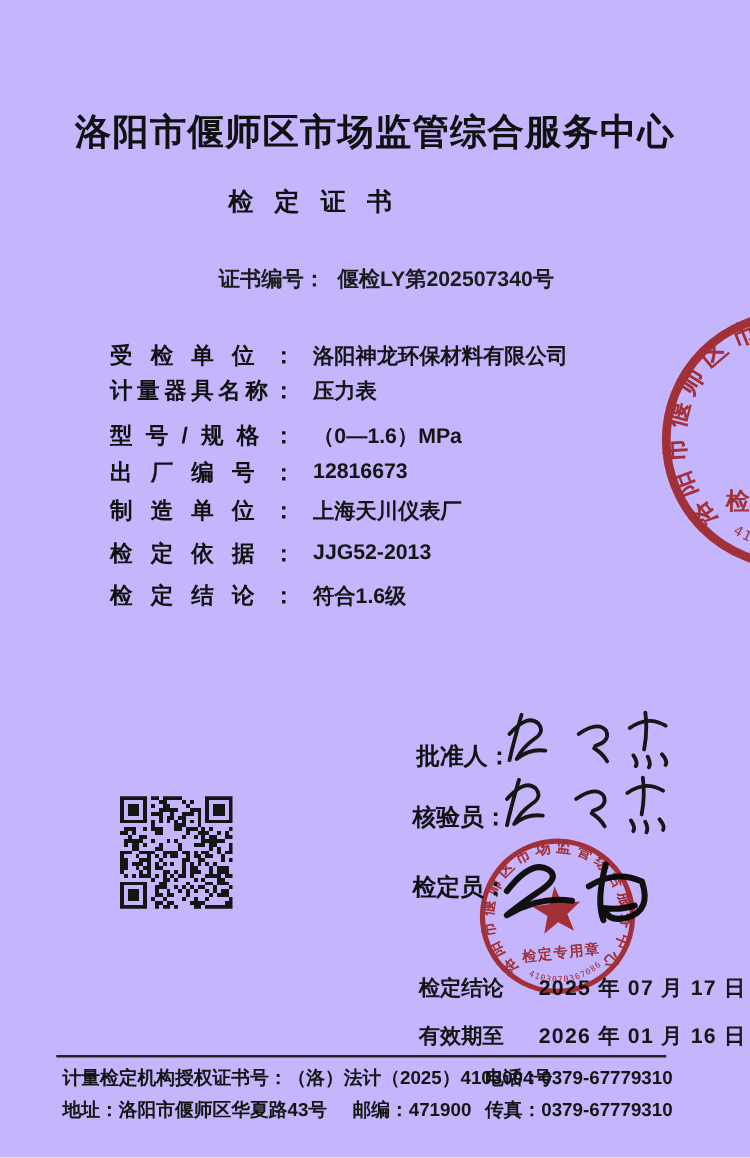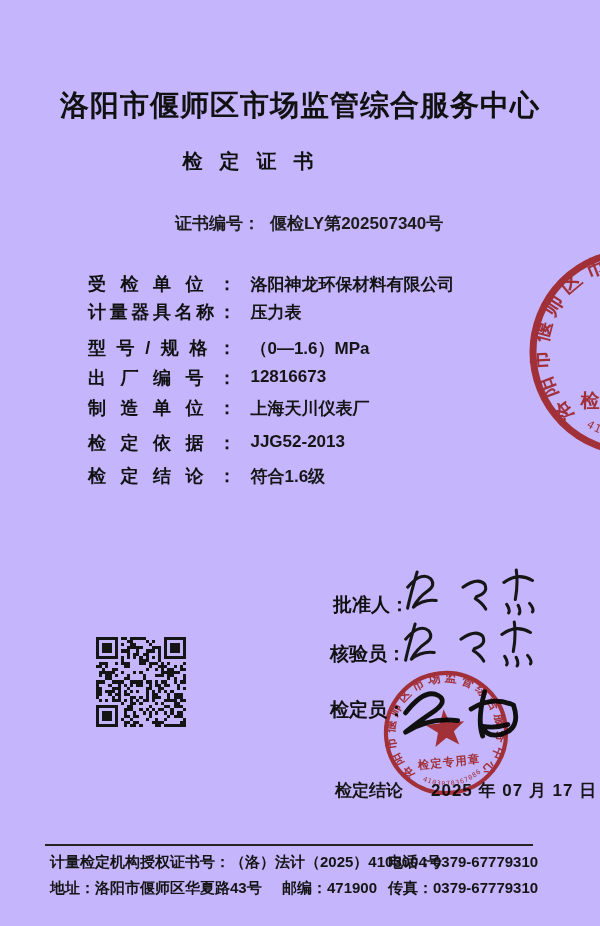--- a/index.html
+++ b/index.html
@@ -506,20 +506,23 @@
   <g fill="none" stroke="#101010" stroke-width="5" stroke-linecap="round" stroke-linejoin="round">
     <path d="M14,38 q20,-26 34,-18 q10,6 -4,16 q-18,12 -30,22 q26,-16 54,-12"></path>
     <path d="M96,16 q-8,30 -2,46 M82,34 q22,-14 44,-4 q8,24 -12,30 q-16,4 -20,-8 q14,2 26,-2"></path>
   </g>
       </svg>
     </div>
 
   <div class="abs date-row" style="left:335px;top:779px;">
     <span>检定结论</span><span class="dval">2025 年 07 月 17 日</span>
   </div>
+  <div class="abs date-row" style="left:335px;top:817px;">
+    <span>有效期至</span><span class="dval">2026 年 01 月 16 日</span>
+  </div>
 
   <div class="abs stamp" style="left:523px;top:242px;width:220px;height:220px;" id="stamp-big">
       <svg width="100%" height="100%" viewBox="0 0 220 220">
     <defs>
       <path id="arcTb" d="M 54.7,175.9 A 86,86 0 1 1 165.3,175.9" fill="none"></path>
       <path id="arcBb" d="M 59.5,182.1 A 88,88 0 0 0 160.5,182.1" fill="none"></path>
     </defs>
     <circle cx="110" cy="110" r="100" fill="none" stroke="#cf3428" stroke-width="7"></circle>
     <polygon fill="#cf3428" points="110,70 101.8,92.7 77.7,93.5 96.7,108.3 90,131.5 110,118 130,131.5 123.3,108.3 142.3,93.5 118.2,92.7"></polygon>
     <text font-size="20.5" font-weight="bold" letter-spacing="6" fill="#cf3428" font-family="&quot;Liberation Sans&quot;,&quot;DejaVu Sans&quot;,sans-serif">

